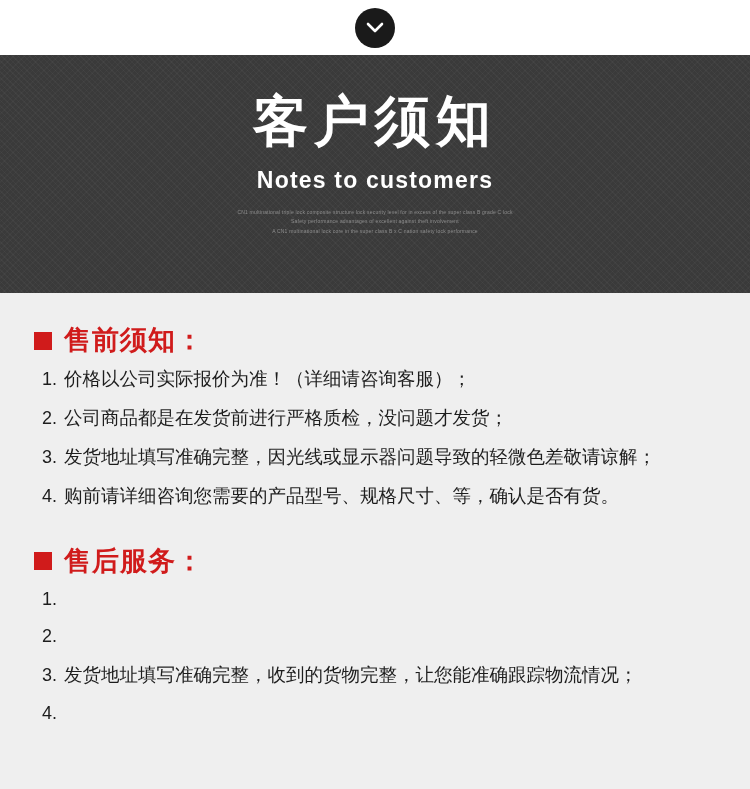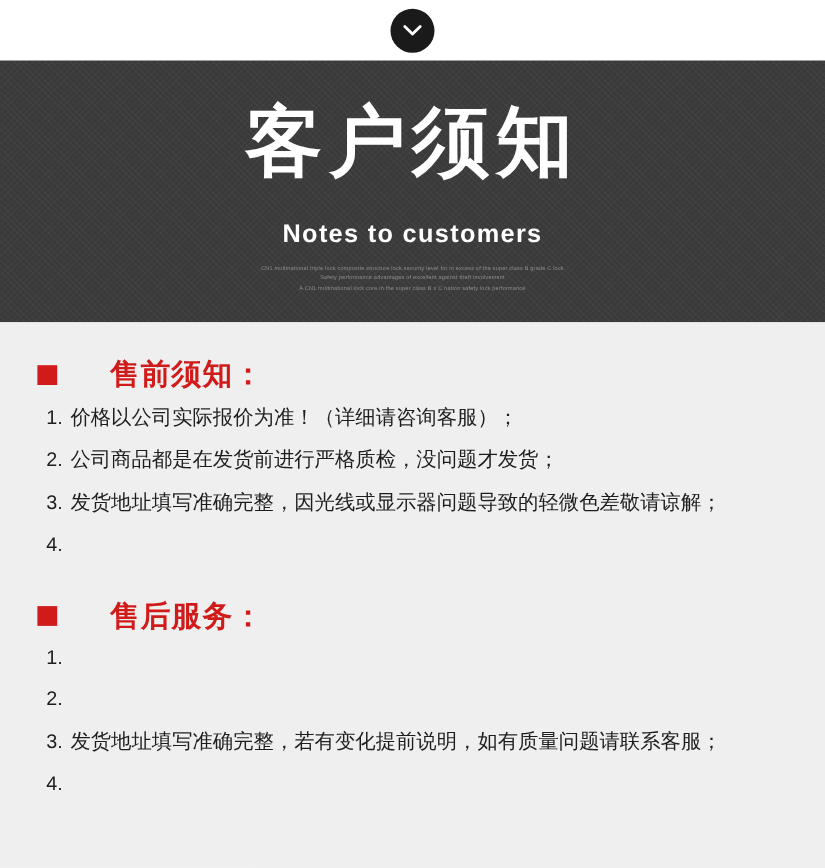--- a/index.html
+++ b/index.html
@@ -62,29 +62,29 @@
       #3a3a3a;
     display: flex;
     flex-direction: column;
     align-items: center;
     justify-content: flex-start;
     overflow: hidden;
   }
   .hero-title {
     margin-top: 38px;
     color: #ffffff;
-    font-size: 70px;
+    font-size: 55px;
     font-weight: bold;
     letter-spacing: 6px;
     line-height: 1.05;
     text-align: center;
     white-space: nowrap;
   }
   .hero-sub {
-    margin-top: 32px;
+    margin-top: 16px;
     color: #ffffff;
     font-size: 23px;
     font-weight: bold;
     letter-spacing: 1.2px;
     text-align: center;
     white-space: nowrap;
   }
   .hero-fine {
     margin-top: 14px;
     width: 400px;
@@ -123,21 +123,20 @@
     background: #d01b1b;
     margin-right: 12px;
     flex: 0 0 auto;
   }
   .head-text {
     color: #d01b1b;
     font-size: 27px;
     font-weight: bold;
     letter-spacing: 1px;
     line-height: 1;
-    margin-left: 36px;
   }
 
   .item-list {
     list-style: none;
     margin: 0;
     padding: 0;
   }
   .item {
     display: flex;
     align-items: baseline;
@@ -193,39 +192,40 @@
         <li class="item">
           <span class="item-num">2.</span>
           <span class="item-text">公司商品都是在发货前进行严格质检，没问题才发货；</span>
         </li>
         <li class="item">
           <span class="item-num">3.</span>
           <span class="item-text">发货地址填写准确完整，因光线或显示器问题导致的轻微色差敬请谅解；</span>
         </li>
         <li class="item">
           <span class="item-num">4.</span>
+          <span class="item-text">购前请详细咨询您需要的产品型号、规格尺寸、等，确认是否有货。</span>
         </li>
       </ul>
     </div>
 
     <div class="section second">
       <div class="section-head">
         <span class="head-marker"></span>
         <span class="head-text">售后服务：</span>
       </div>
       <ul class="item-list">
         <li class="item">
           <span class="item-num">1.</span>
         </li>
         <li class="item">
           <span class="item-num">2.</span>
         </li>
         <li class="item">
           <span class="item-num">3.</span>
-          <span class="item-text">发货地址填写准确完整，若有变化提前说明，如有质量问题请联系客服；</span>
+          <span class="item-text">发货地址填写准确完整，收到的货物完整，让您能准确跟踪物流情况；</span>
         </li>
         <li class="item">
           <span class="item-num">4.</span>
         </li>
       </ul>
     </div>
 
   </div>
 </div>
 

